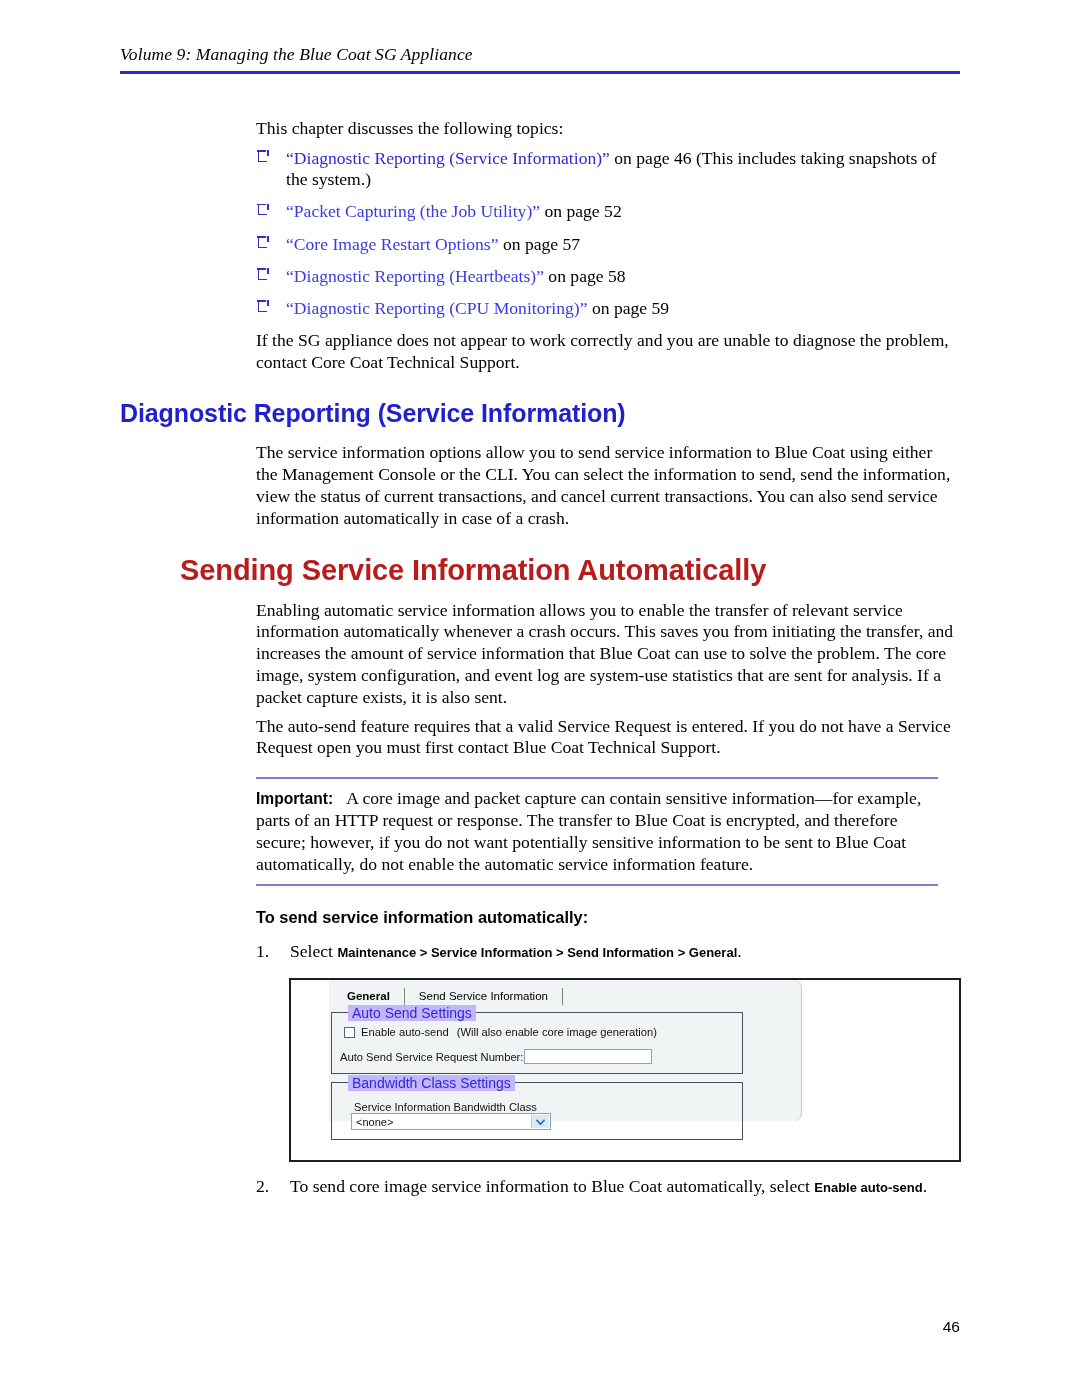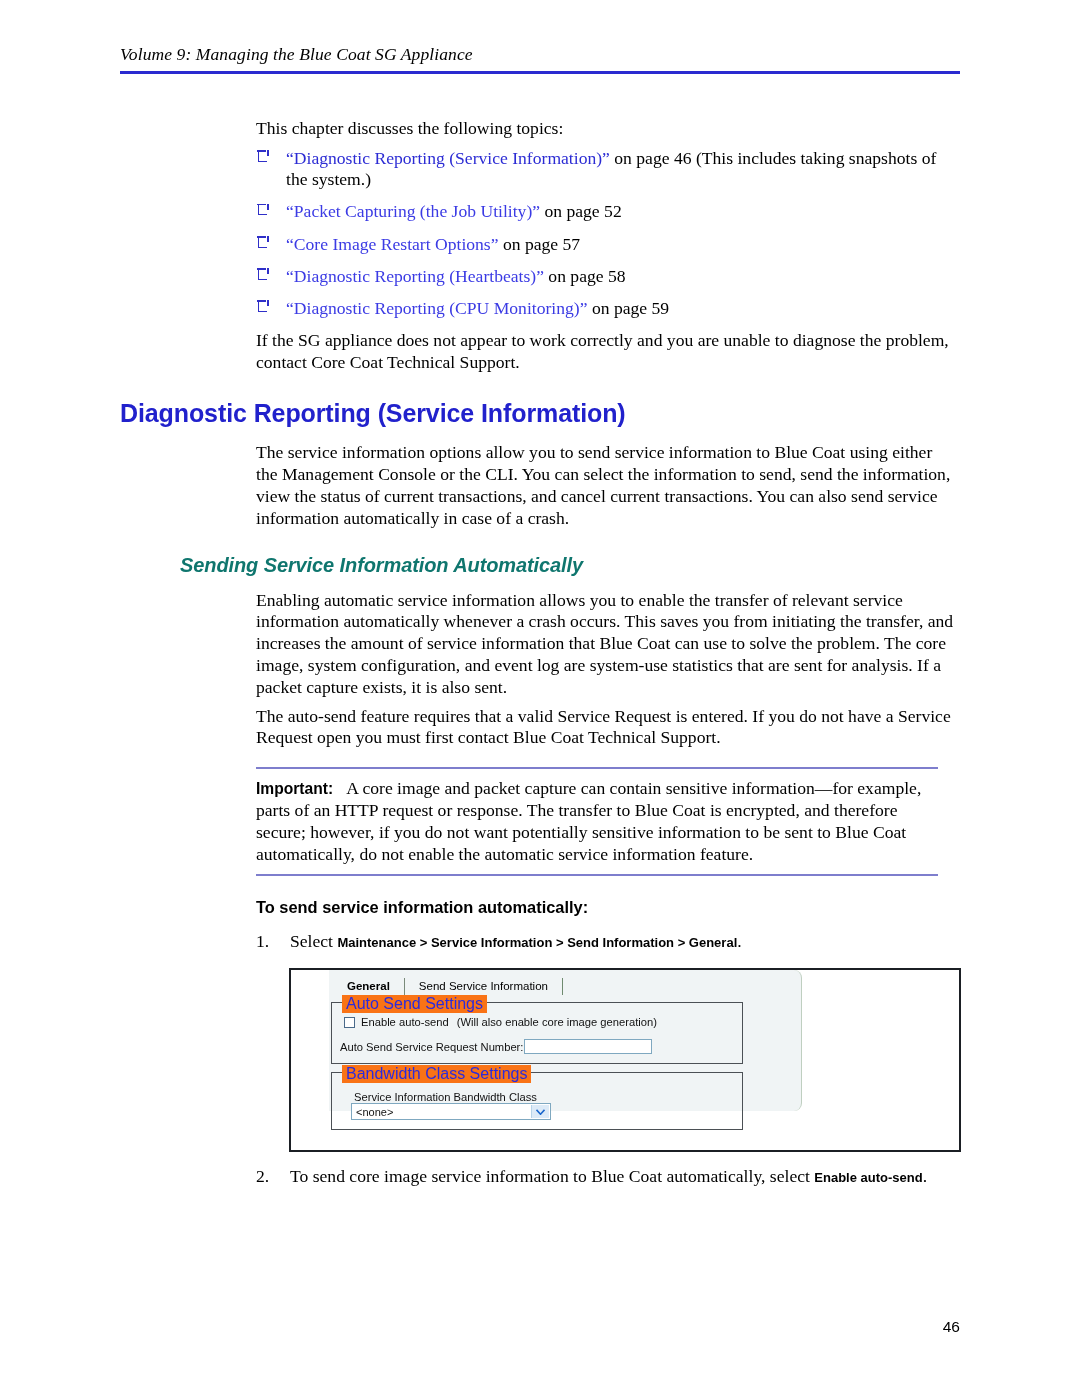--- a/index.html
+++ b/index.html
@@ -109,23 +109,22 @@
     font-family: "Liberation Sans", sans-serif;
     font-weight: bold;
     font-size: 25px;
     color: #2121CC;
     margin: 26px 0 14px -136px;
     letter-spacing: -0.1px;
   }
   h2.h2 {
     font-family: "Liberation Sans", sans-serif;
     font-weight: bold;
-    font-style: italic;
-    font-size: 20px;
-    color: #0f766e;
+    font-size: 29px;
+    color: #b91c1c;
     margin: 24px 0 13px -76px;
     letter-spacing: -0.1px;
   }
 
   
   .callout {
     margin: 18px 0 6px 0;
     border-top: 2.2px solid #7E7ECD;
     border-bottom: 2.2px solid #7E7ECD;
     padding: 9px 0 9px 0;
@@ -232,25 +231,25 @@
   .group {
     position: absolute;
     left: 40px;
     border: 1px solid #4b5055;
     box-sizing: border-box;
     background: transparent;
   }
   .group-legend {
     position: absolute;
     top: -8px;
-    left: 10px;
-    background: #f97316;
+    left: 16px;
+    background: #c4b5fd;
     padding: 0 4px;
     font-family: "Liberation Sans", sans-serif;
-    font-size: 16px;
+    font-size: 14px;
     color: #2b2bdd;
     white-space: nowrap;
   }
   #g-autosend { top: 32px; width: 412px; height: 62px; }
   #g-bandwidth { top: 102px; width: 412px; height: 58px; }
 
   .row {
     position: absolute;
     display: flex;
     align-items: center;

